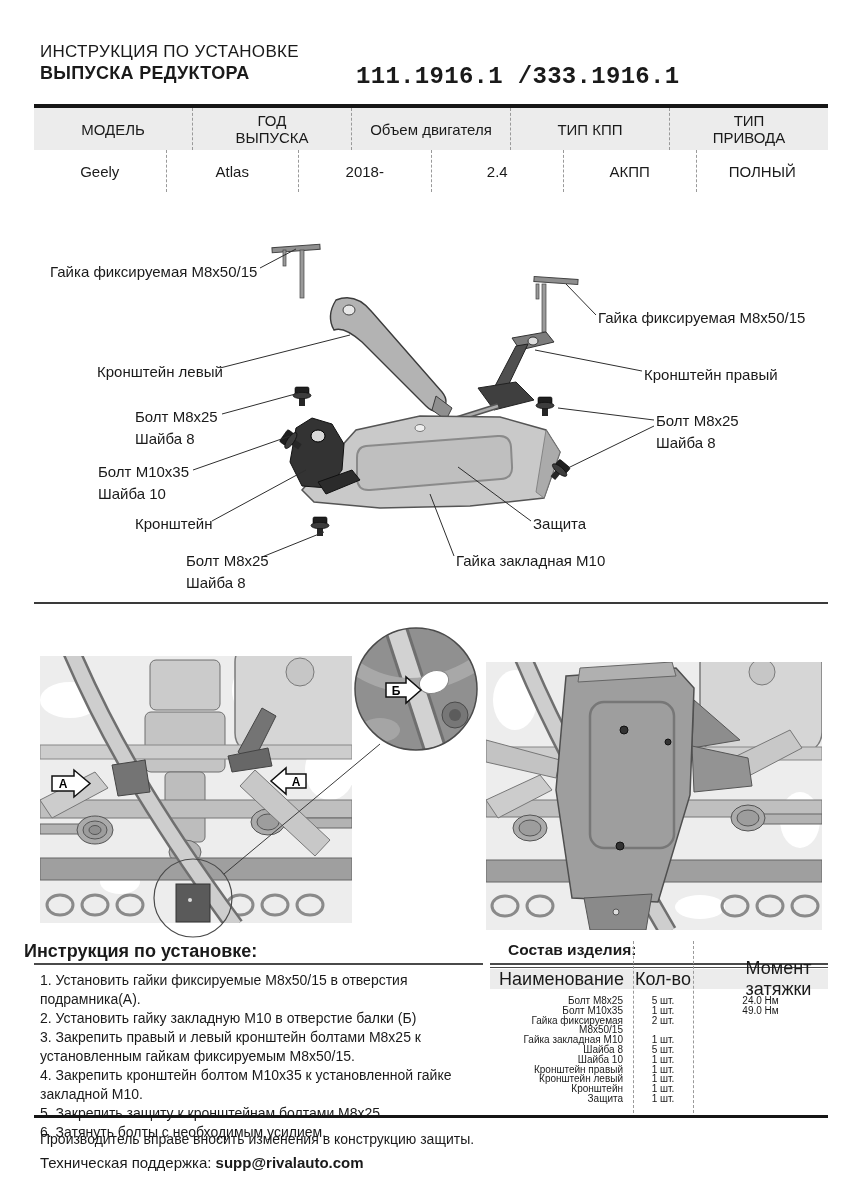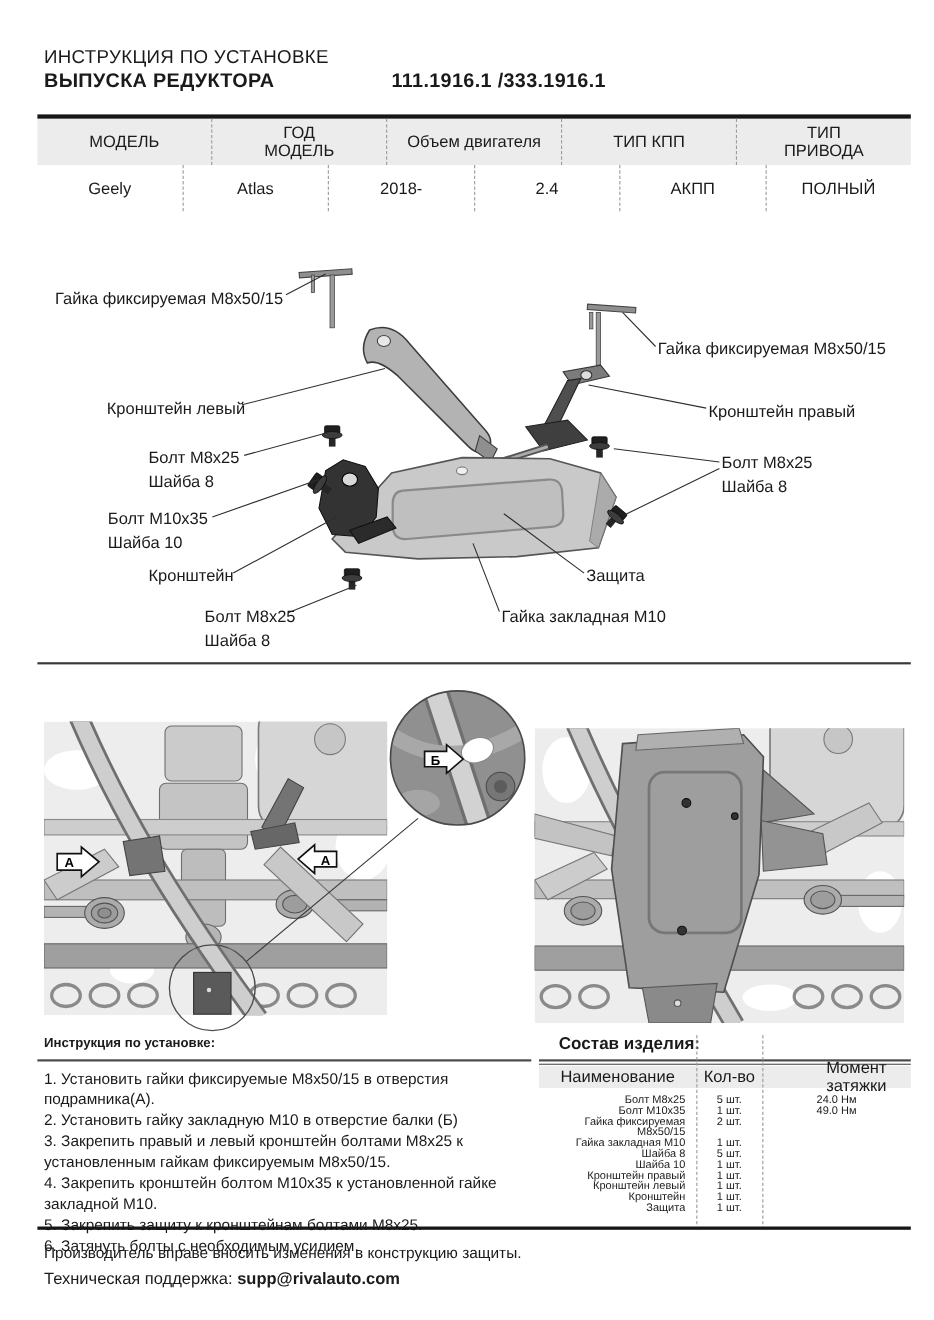--- a/index.html
+++ b/index.html
@@ -3,43 +3,43 @@
 <meta charset="utf-8">
 <style>
   html,body{margin:0;padding:0;background:#fff;}
   .page{position:relative;width:849px;height:1200px;background:#fff;overflow:hidden;
         font-family:"Liberation Sans",sans-serif;color:#1a1a1a;}
   .abs{position:absolute;}
   svg{position:absolute;left:0;top:0;pointer-events:none;}
 
   .hdr1{left:40px;top:42px;font-size:17px;letter-spacing:.3px;}
   .hdr2{left:40px;top:63px;font-size:18px;font-weight:bold;letter-spacing:.3px;}
-  .pn{left:356px;top:63px;font-size:18px;font-weight:bold;letter-spacing:.3px;}
+  .pn{left:356px;top:63px;font-size:24px;font-weight:bold;letter-spacing:.3px;font-family:Liberation Mono, monospace;}
 
   .vtable{left:34px;top:104px;width:794px;border-top:4px solid #161616;}
   .vrow{display:flex;}
   .vrow.head{background:#ececec;height:42px;}
   .vrow.body{height:42px;}
   .vcell{flex:1;display:flex;align-items:center;justify-content:center;text-align:center;
          font-size:15px;line-height:17px;border-right:1px dashed #9a9a9a;white-space:pre-line;}
   .vcell:last-child{border-right:none;}
 
   .dlabel{position:absolute;font-size:15px;line-height:22px;white-space:pre-line;}
 
   .hline{background:#3a3a3a;}
   .sep{left:34px;top:602px;width:794px;height:2px;}
 
-  .inst-title{left:40px;top:941px;font-size:12px;font-weight:bold;}
+  .inst-title{left:24px;top:941px;font-size:18px;font-weight:bold;}
   .inst-line{left:34px;top:963px;width:449px;height:2px;background:#4a4a4a;}
   .steps{left:40px;top:971px;width:450px;font-size:14px;line-height:19px;}
   .step{margin:0;}
 
   .parts-title{left:508px;top:941px;font-size:15.5px;font-weight:bold;}
   .pline{left:490px;width:338px;height:1.5px;background:#4a4a4a;}
-  .phead{left:490px;top:969px;width:338px;height:20px;background:#ececec;display:flex;align-items:center;font-size:15px;}
+  .phead{left:490px;top:969px;width:338px;height:20px;background:#ececec;display:flex;align-items:center;font-size:18px;}
   .phead .c1{width:143px;text-align:center;}
   .phead .c2{width:60px;text-align:center;}
   .phead .c3{flex:1;text-align:center;padding-left:36px;}
   .prow-wrap{left:490px;top:996px;width:338px;}
   .prow{display:flex;font-size:10px;line-height:9.8px;}
   .prow .c1{width:143px;text-align:right;padding-right:10px;box-sizing:border-box;}
   .prow .c2{width:60px;text-align:center;}
   .prow .c3{flex:1;text-align:center;}
   .pdash{position:absolute;width:0;border-left:1px dashed #9a9a9a;top:941px;height:172px;}
   .pdash1{left:633px;} .pdash2{left:693px;}
@@ -244,21 +244,21 @@
   </svg>
 
   <div class="abs hdr1">ИНСТРУКЦИЯ ПО УСТАНОВКЕ</div>
   <div class="abs hdr2">ВЫПУСКА РЕДУКТОРА</div>
   <div class="abs pn">111.1916.1 /333.1916.1</div>
 
   <div class="abs vtable">
     <div class="vrow head">
         <div class="vcell">МОДЕЛЬ</div>
         <div class="vcell">ГОД
-МОДЕЛЬ</div>
+ВЫПУСКА</div>
         <div class="vcell">Объем двигателя</div>
         <div class="vcell">ТИП КПП</div>
         <div class="vcell">ТИП
 ПРИВОДА</div>
       </div>
     <div class="vrow body">
         <div class="vcell">Geely</div>
         <div class="vcell">Atlas</div>
         <div class="vcell">2018-</div>
         <div class="vcell">2.4</div>

